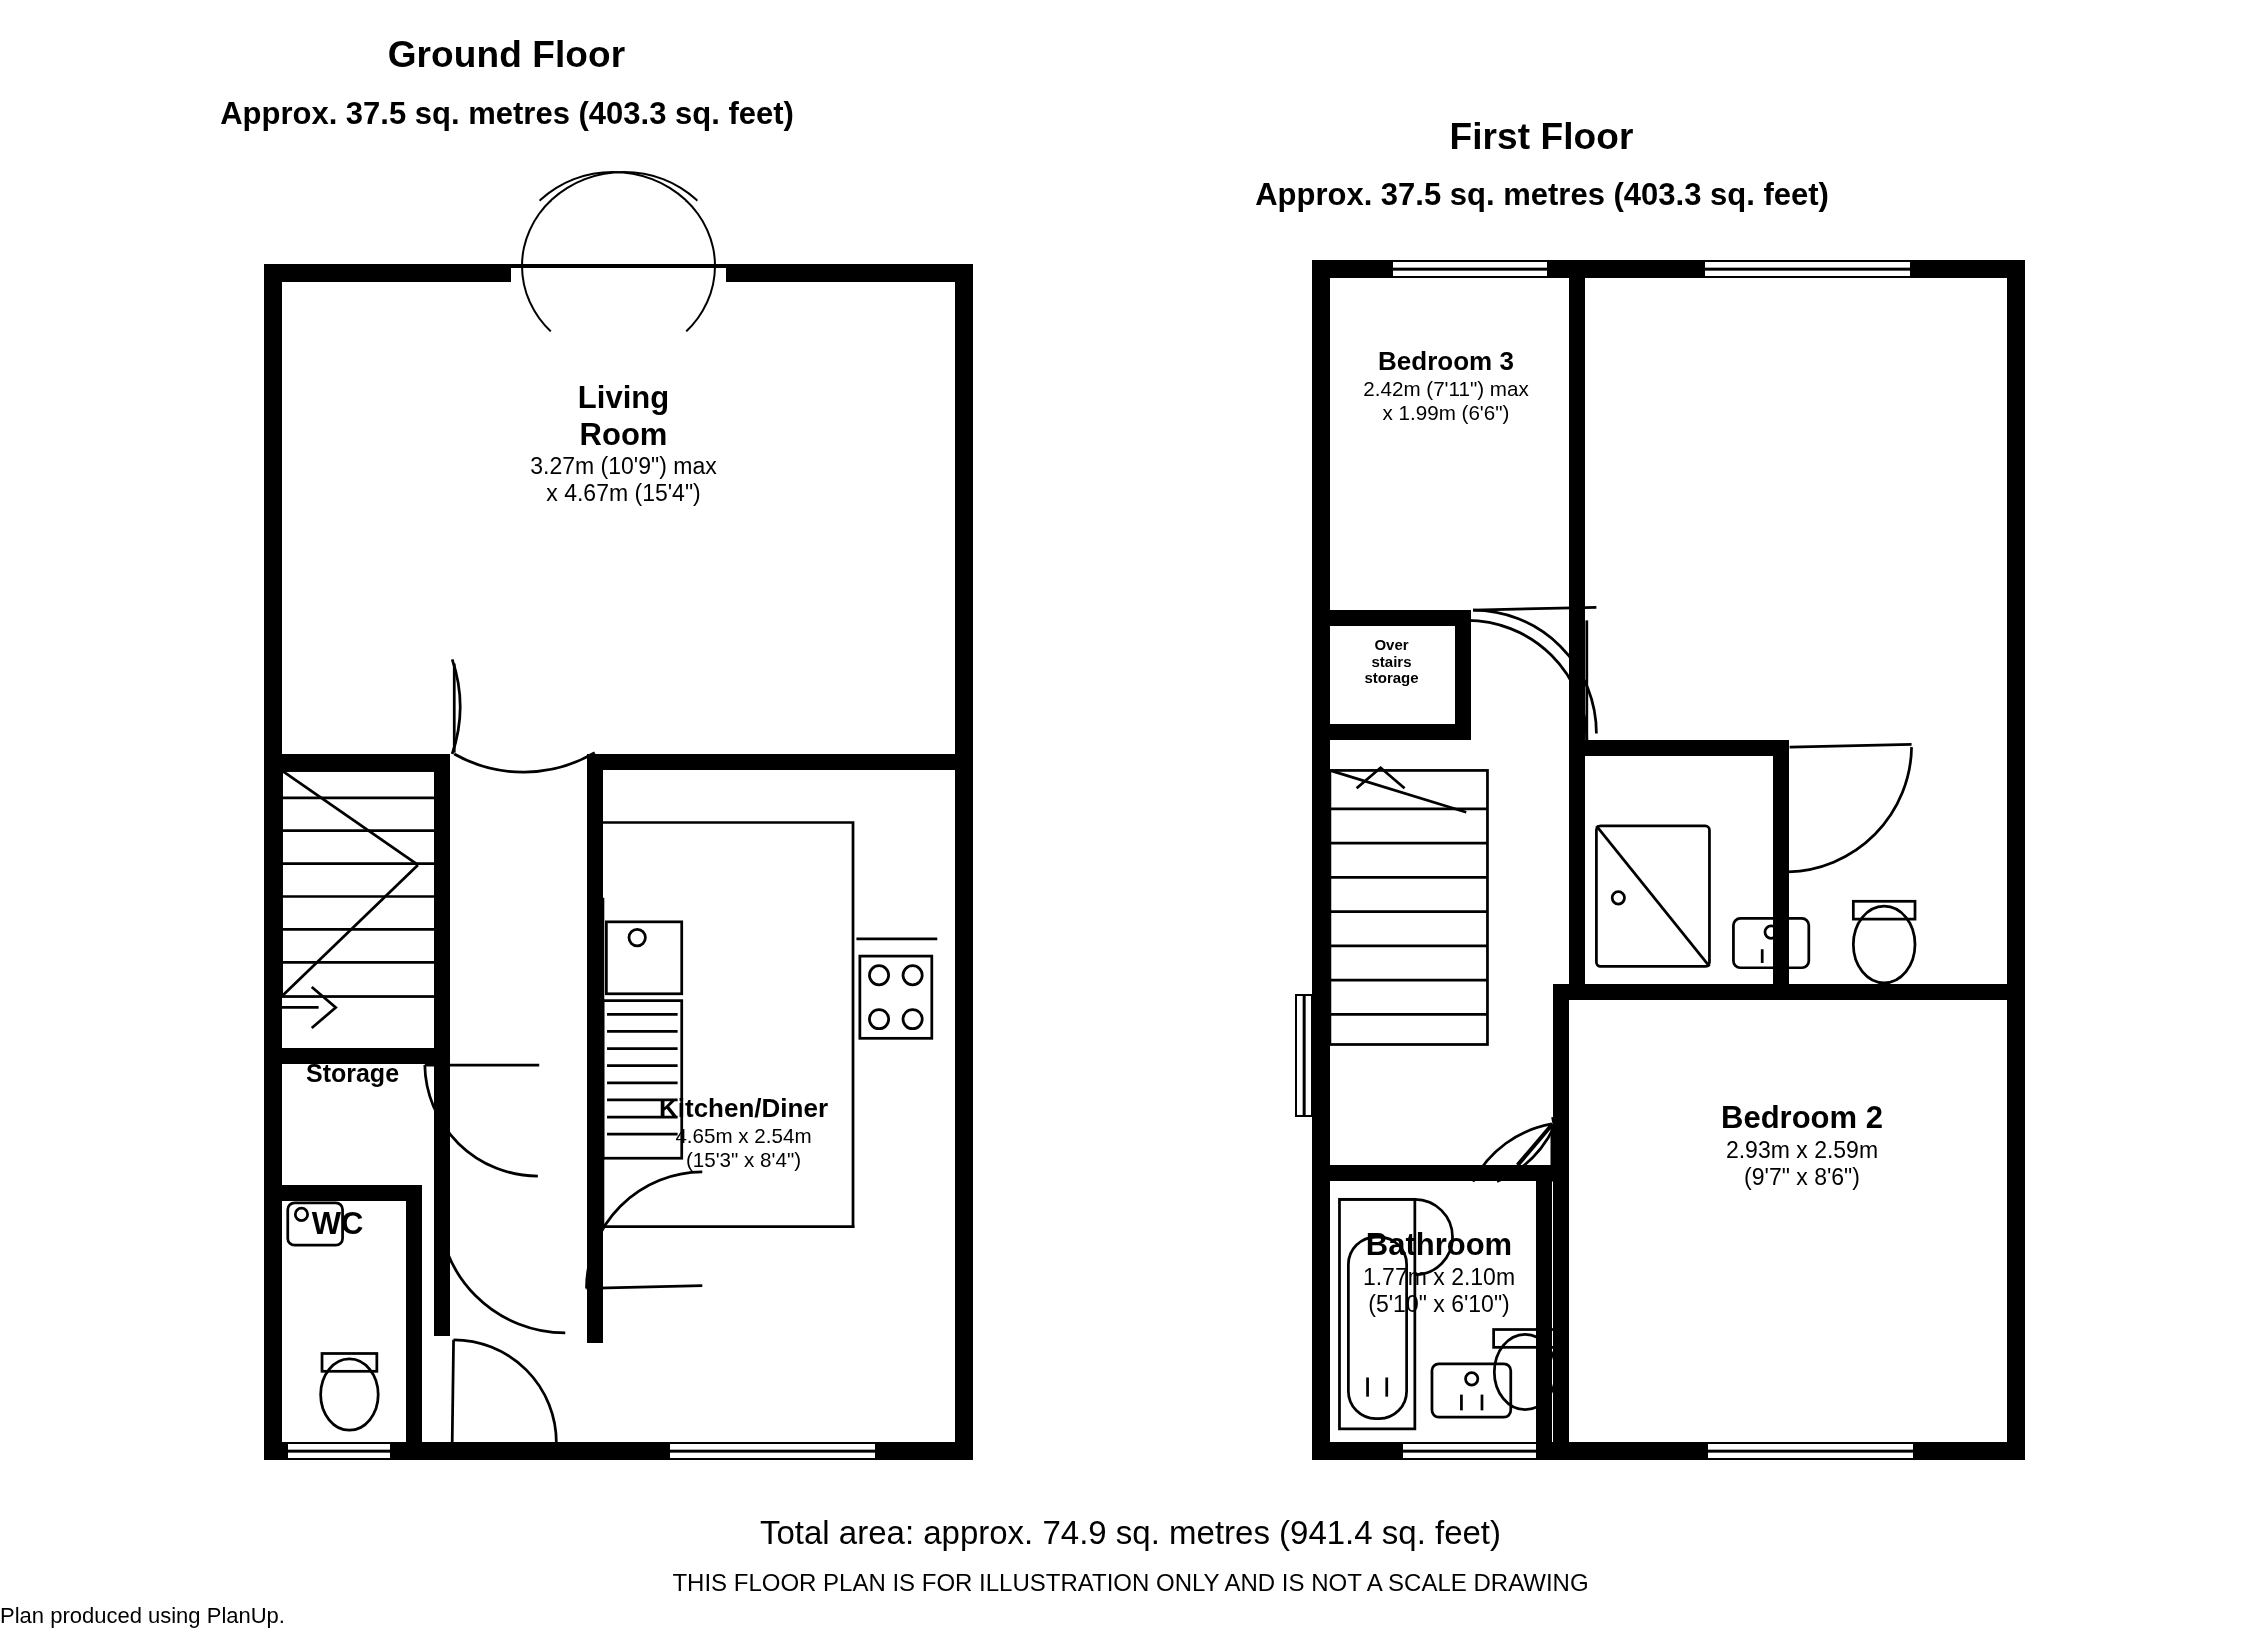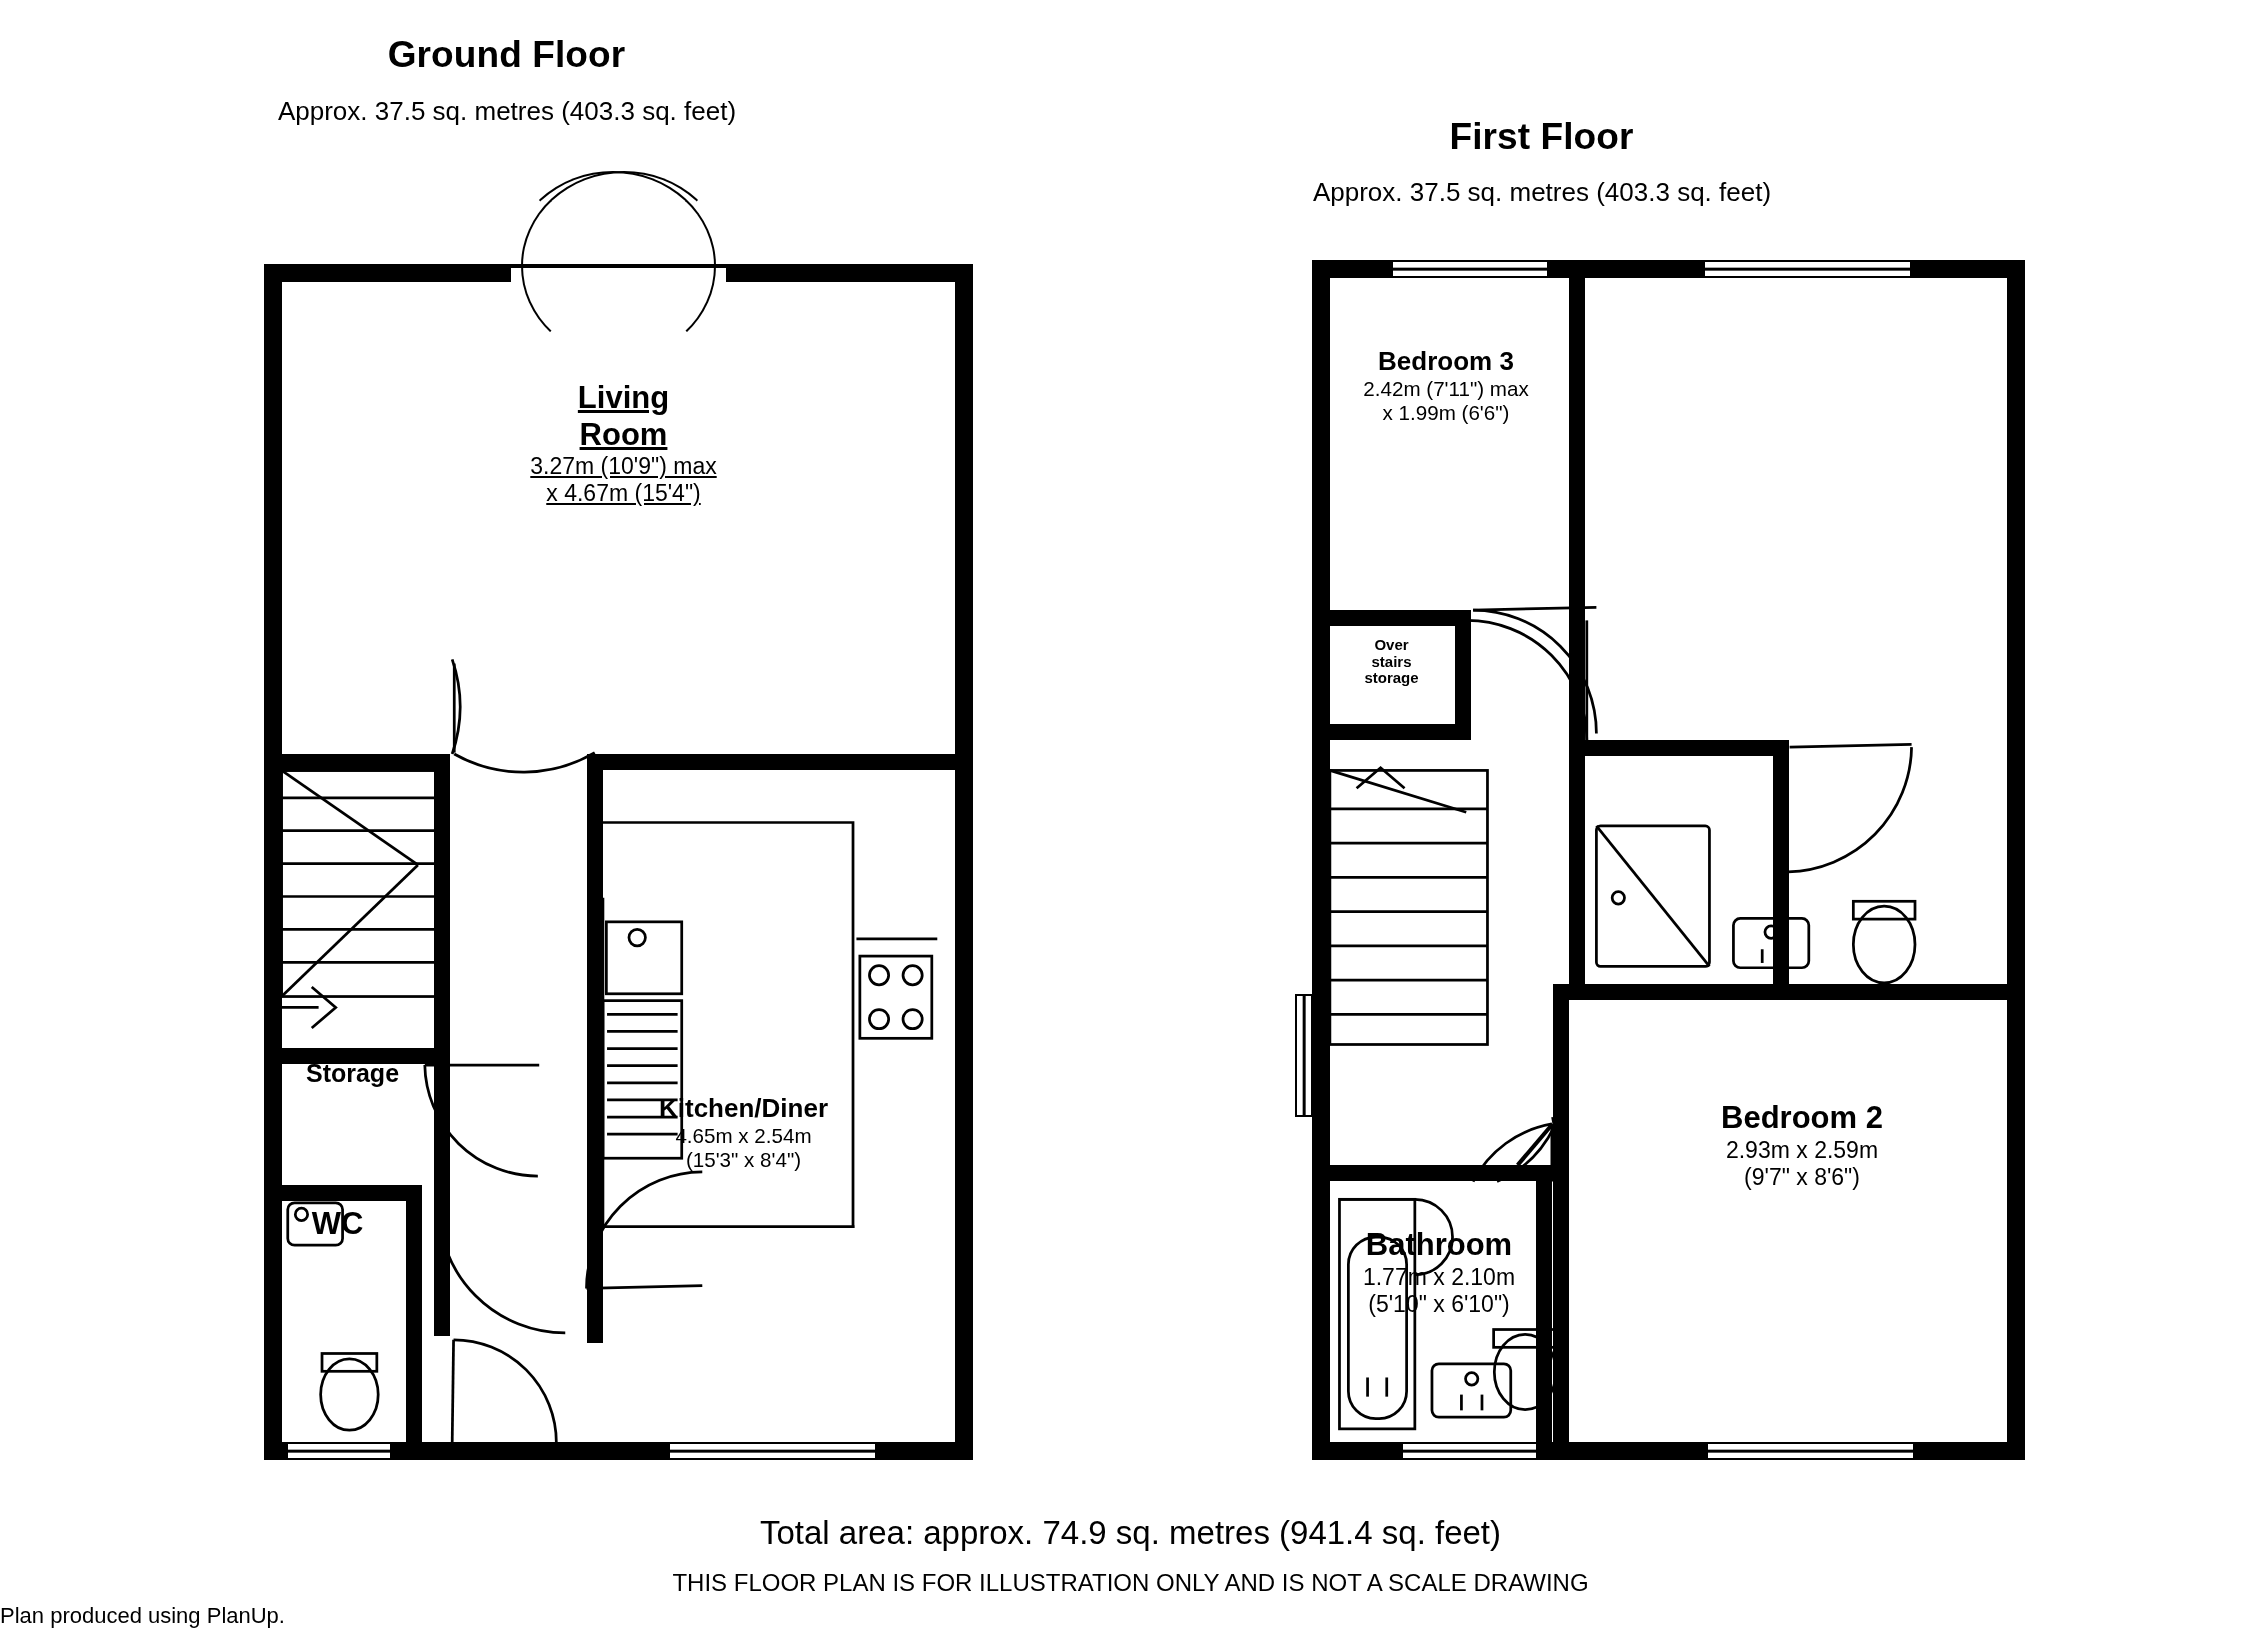--- a/index.html
+++ b/index.html
@@ -25,22 +25,23 @@
     position: absolute;
     text-align: center;
     font-weight: bold;
     font-size: 37px;
     letter-spacing: 0.1px;
     white-space: nowrap;
   }
   .floor-sub {
     position: absolute;
     text-align: center;
-    font-size: 26px;
-    white-space: nowrap;
+    font-size: 31px;
+    white-space: nowrap;
+    font-weight: bold;
   }
   .room-label {
     position: absolute;
     text-align: center;
     line-height: 1.18;
   }
   .room-name {
     font-weight: bold;
     font-size: 31px;
     display: block;
@@ -154,21 +155,21 @@
 
   <div class="wall" style="left:264px; top:1048px; width:185px; height:16.4px;"></div>
   <div class="wall" style="left:264px; top:1185px; width:158px; height:16.4px;"></div>
   <div class="wall" style="left:406px; top:1185px; width:16.4px; height:274px;"></div>
 
   <div class="winbox" style="left:286px; top:1442px; width:106px; height:18px;"></div>
   <div class="winbox" style="left:668px; top:1442px; width:209px; height:18px;"></div>
 
   <div class="thinline" style="left:445px; top:1442px; width:144px; height:4.1px;"></div>
 
-  <div class="room-label" style="left:425px; top:380px; width:397px;text-decoration:underline;">
+  <div class="room-label" style="left:425px; top:380px; width:397px;">
     <span class="room-name">Living</span>
     <span class="room-name">Room</span>
     <span class="room-dims">3.27m (10'9") max</span>
     <span class="room-dims">x 4.67m (15'4")</span>
   </div>
 
   <div class="room-label" style="left:572px; top:1093px; width:343px;">
     <span class="room-name small">Kitchen/Diner</span>
     <span class="room-dims small">4.65m x 2.54m</span>
     <span class="room-dims small">(15'3" x 8'4")</span>

